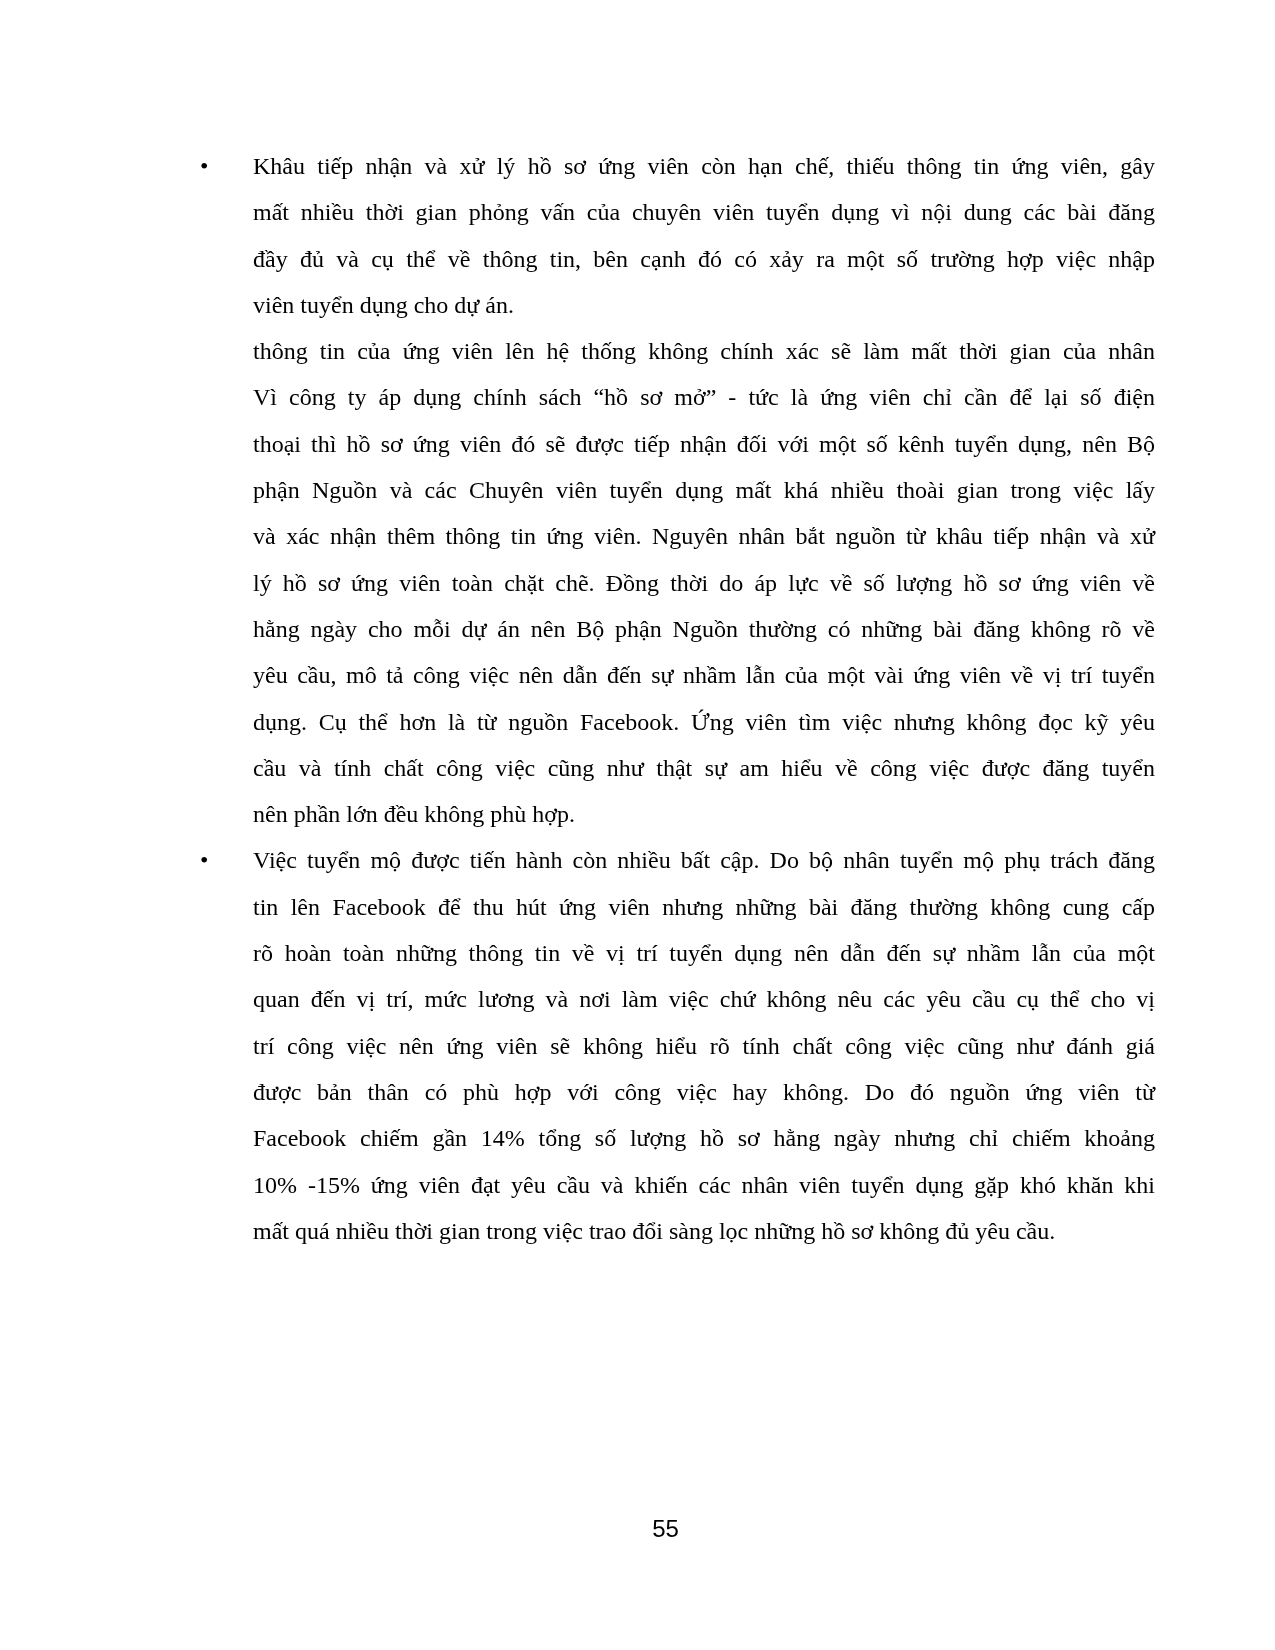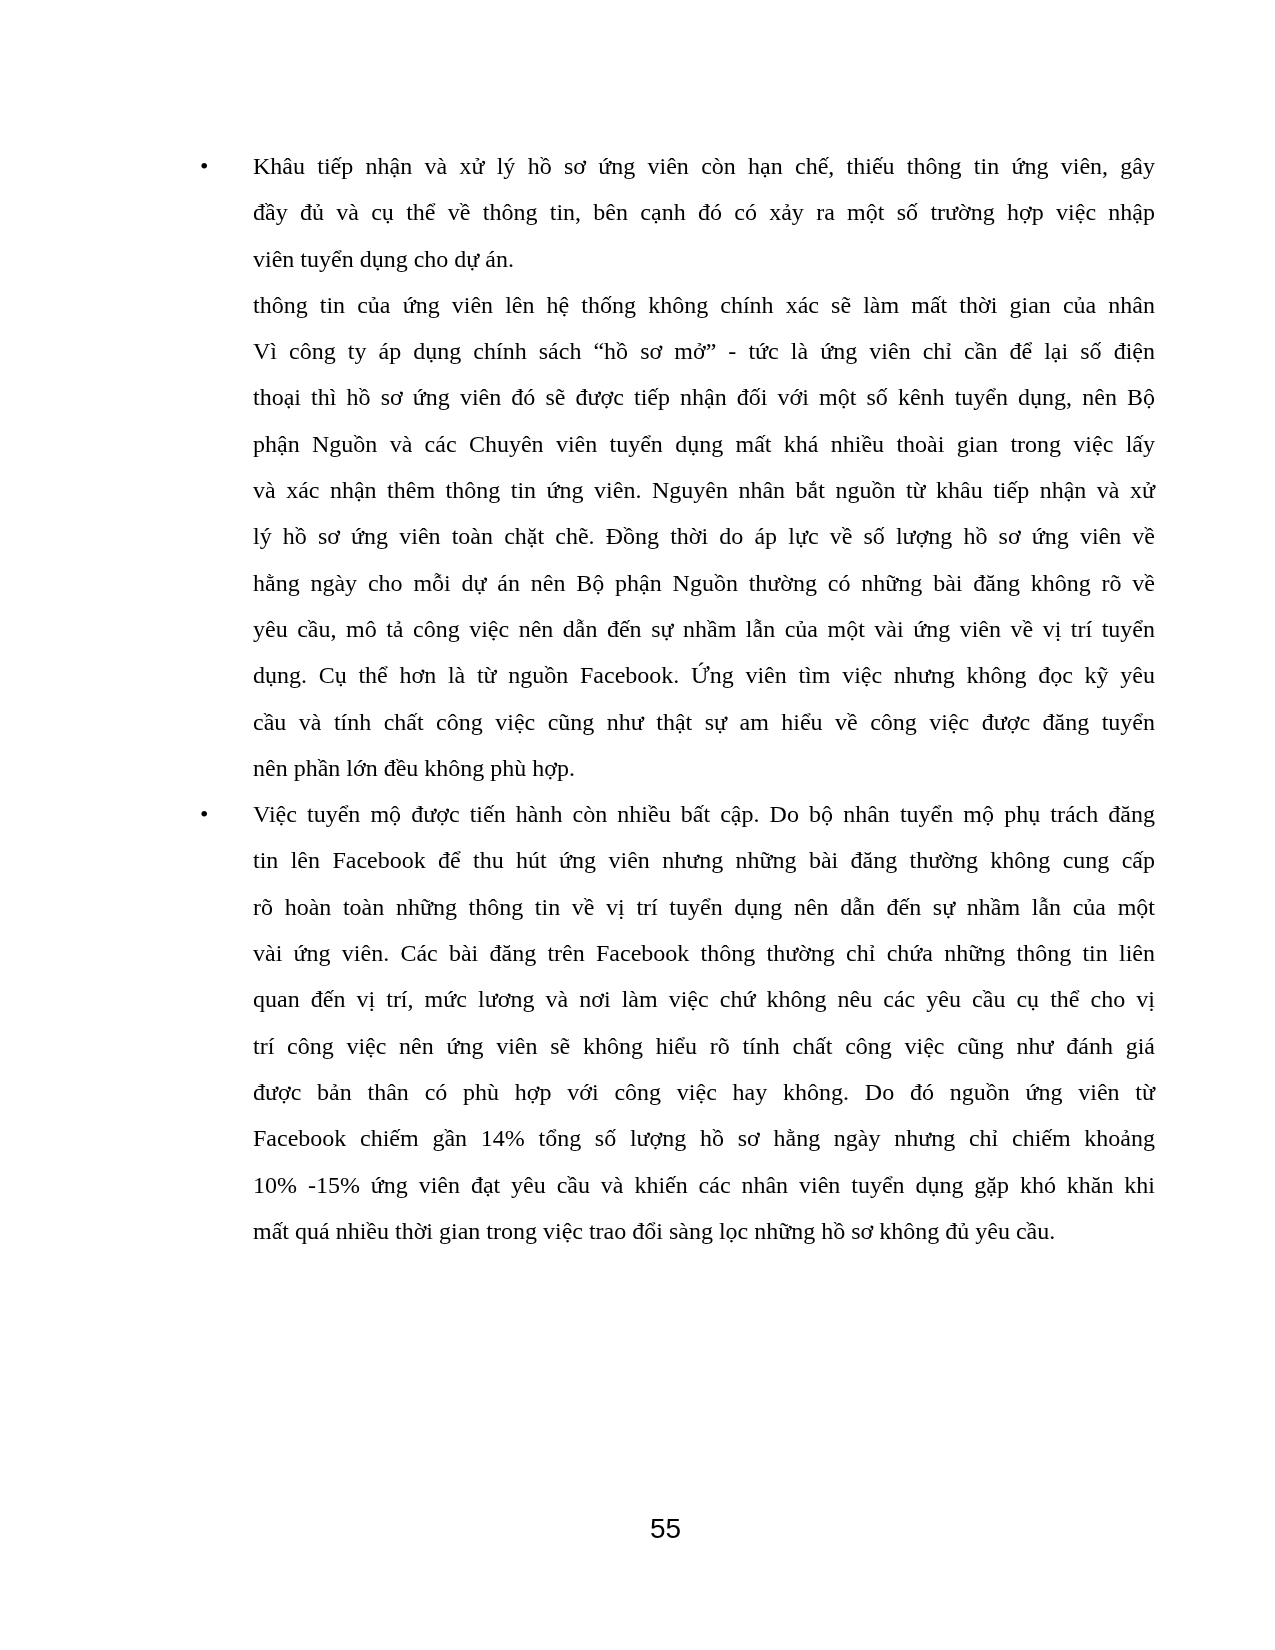--- a/index.html
+++ b/index.html
@@ -49,33 +49,34 @@
     text-align: left;
   }
   .footer {
     position: absolute;
     left: 0;
     right: 0;
     top: 1516px;
     padding-left: 56px;
     text-align: center;
     font-family: "Liberation Sans", "DejaVu Sans", sans-serif;
-    font-size: 28px;
+    font-size: 24px;
     line-height: 26px;
     color: #000000;
   }
 </style>
 </head>
 <body>
 
 <div class="page">
   <div class="content" id="content">
       <div class="para">
         <span class="bullet">•</span>
         <div class="line">Khâu tiếp nhận và xử lý hồ sơ ứng viên còn hạn chế, thiếu thông tin ứng viên, gây</div>
+        <div class="line">mất nhiều thời gian phỏng vấn của chuyên viên tuyển dụng vì nội dung các bài đăng</div>
         <div class="line">đầy đủ và cụ thể về thông tin, bên cạnh đó có xảy ra một số trường hợp việc nhập</div>
         <div class="line last">viên tuyển dụng cho dự án.</div>
         <div class="line">thông tin của ứng viên lên hệ thống không chính xác sẽ làm mất thời gian của nhân</div>
       </div>
       <div class="para">
         <div class="line">Vì công ty áp dụng chính sách “hồ sơ mở” - tức là ứng viên chỉ cần để lại số điện</div>
         <div class="line">thoại thì hồ sơ ứng viên đó sẽ được tiếp nhận đối với một số kênh tuyển dụng, nên Bộ</div>
         <div class="line">phận Nguồn và các Chuyên viên tuyển dụng mất khá nhiều thoài gian trong việc lấy</div>
         <div class="line">và xác nhận thêm thông tin ứng viên. Nguyên nhân bắt nguồn từ khâu tiếp nhận và xử</div>
         <div class="line">lý hồ sơ ứng viên toàn chặt chẽ. Đồng thời do áp lực về số lượng hồ sơ ứng viên về</div>
@@ -83,21 +84,20 @@
         <div class="line">yêu cầu, mô tả công việc nên dẫn đến sự nhầm lẫn của một vài ứng viên về vị trí tuyển</div>
         <div class="line">dụng. Cụ thể hơn là từ nguồn Facebook. Ứng viên tìm việc nhưng không đọc kỹ yêu</div>
         <div class="line">cầu và tính chất công việc cũng như thật sự am hiểu về công việc được đăng tuyển</div>
         <div class="line last">nên phần lớn đều không phù hợp.</div>
       </div>
       <div class="para">
         <span class="bullet">•</span>
         <div class="line">Việc tuyển mộ được tiến hành còn nhiều bất cập. Do bộ nhân tuyển mộ phụ trách đăng</div>
         <div class="line">tin lên Facebook để thu hút ứng viên nhưng những bài đăng thường không cung cấp</div>
         <div class="line">rõ hoàn toàn những thông tin về vị trí tuyển dụng nên dẫn đến sự nhầm lẫn của một</div>
-        <div class="line">vài ứng viên. Các bài đăng trên Facebook thông thường chỉ chứa những thông tin liên</div>
         <div class="line">quan đến vị trí, mức lương và nơi làm việc chứ không nêu các yêu cầu cụ thể cho vị</div>
         <div class="line">trí công việc nên ứng viên sẽ không hiểu rõ tính chất công việc cũng như đánh giá</div>
         <div class="line">được bản thân có phù hợp với công việc hay không. Do đó nguồn ứng viên từ</div>
         <div class="line">Facebook chiếm gần 14% tổng số lượng hồ sơ hằng ngày nhưng chỉ chiếm khoảng</div>
         <div class="line">10% -15%  ứng viên đạt yêu cầu và khiến các nhân viên tuyển dụng gặp khó khăn khi</div>
         <div class="line last">mất quá nhiều thời gian trong việc trao đổi sàng lọc những hồ sơ không đủ yêu cầu.</div>
       </div>
     </div>
   <div class="footer">55</div>
 </div>

